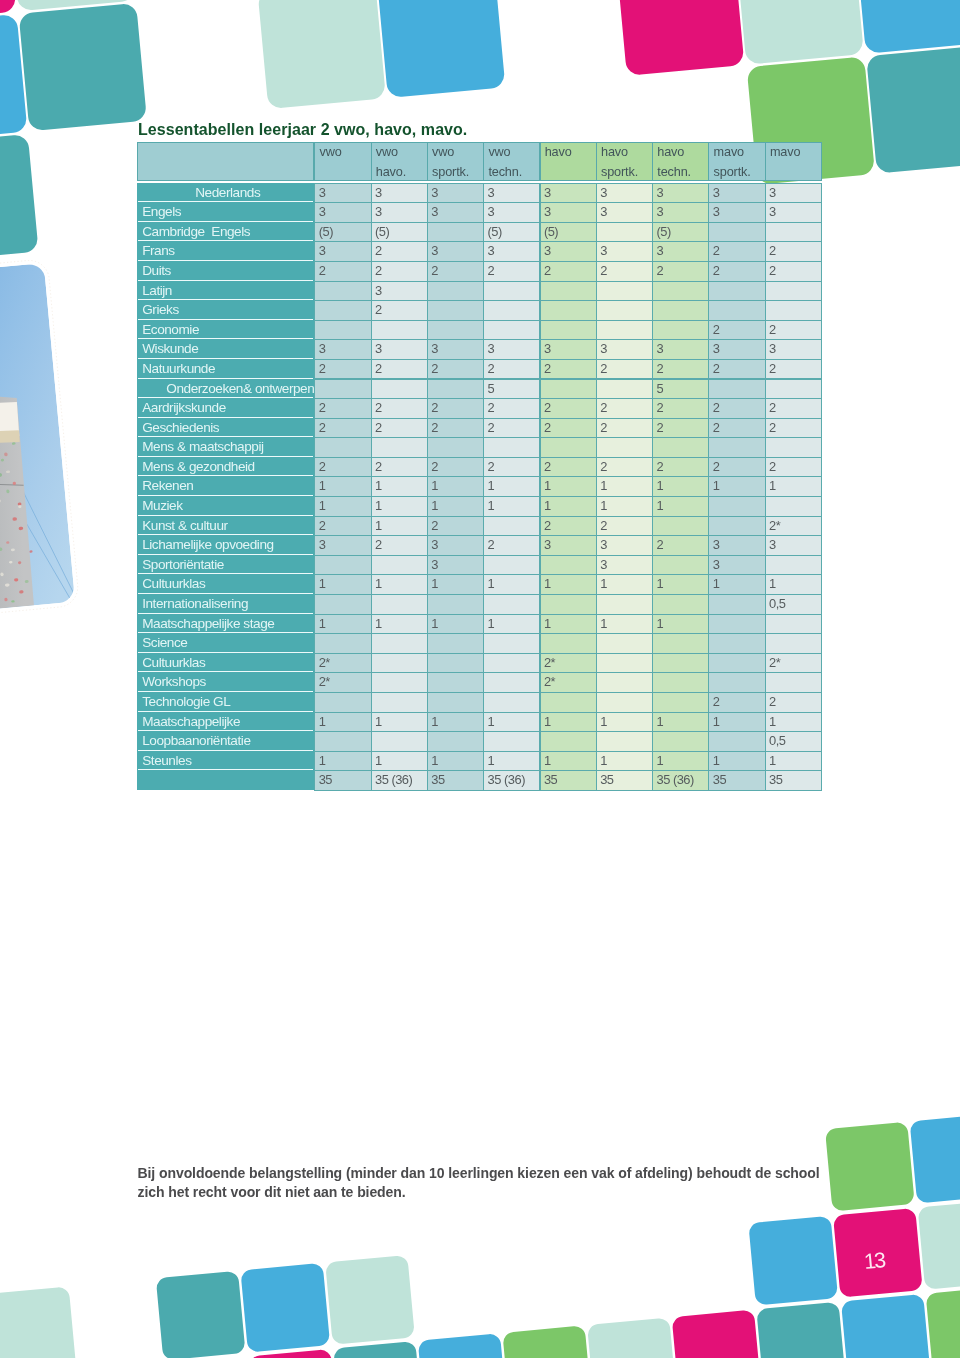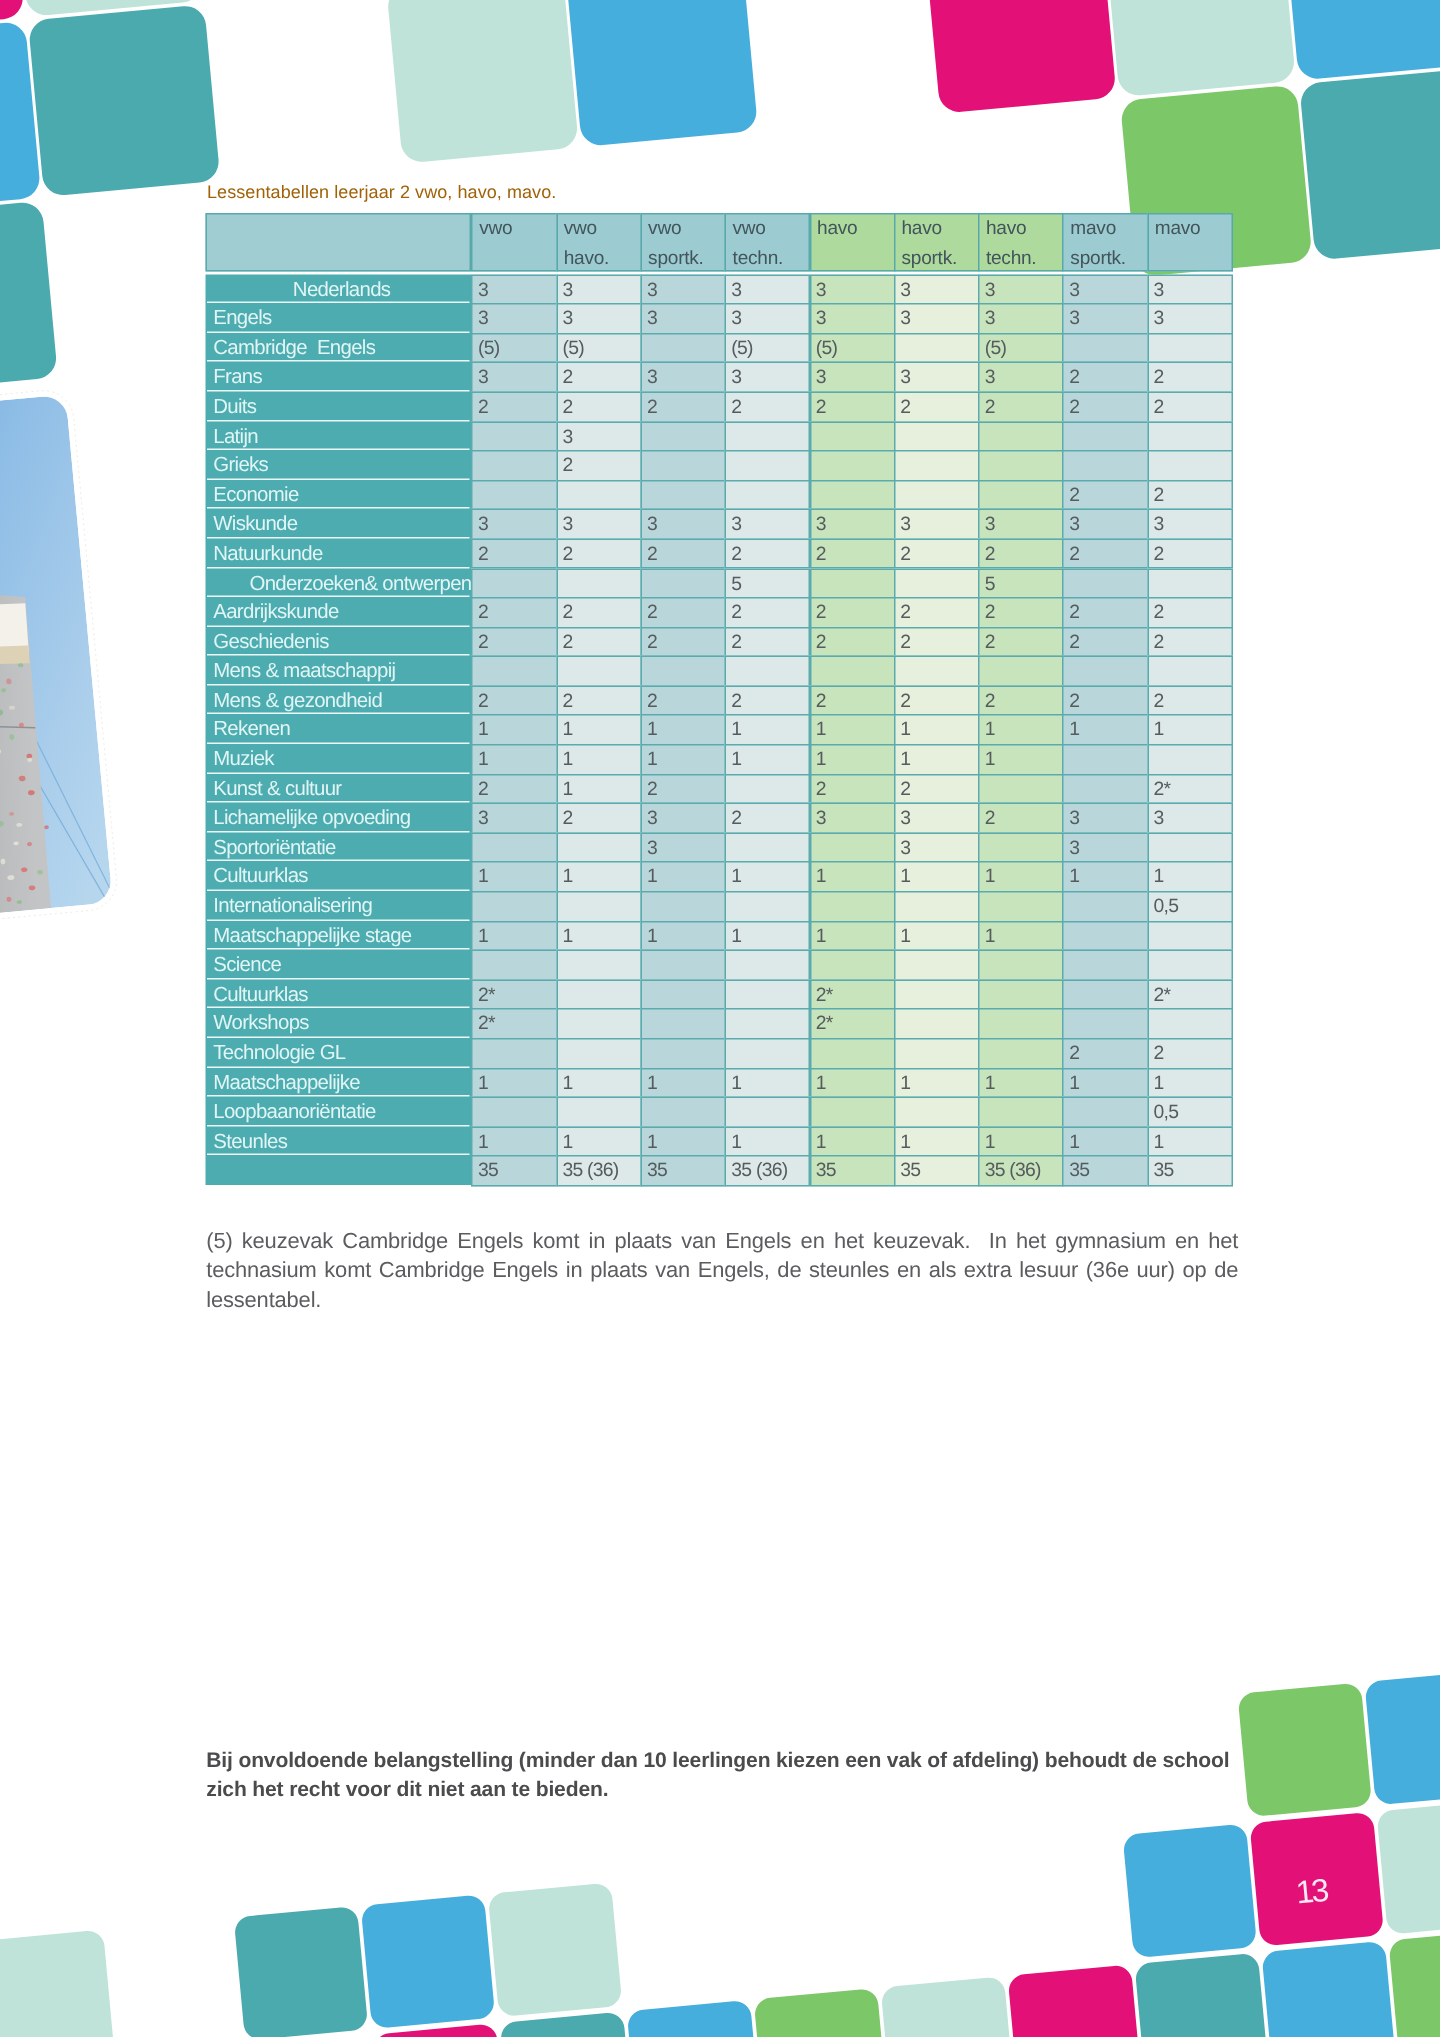--- a/index.html
+++ b/index.html
@@ -2,21 +2,21 @@
 <html><head>
 <meta charset="utf-8">
 <style>
   html,body{margin:0;padding:0;}
   body{width:960px;height:1358px;background:#ffffff;position:relative;overflow:hidden;
        font-family:"Liberation Sans",sans-serif;-webkit-font-smoothing:antialiased;}
   #page{position:absolute;left:0;top:0;width:960px;height:1358px;overflow:hidden;background:#fff;}
   #deco{position:absolute;left:0;top:0;width:960px;height:1358px;}
 
   
-  #title{position:absolute;left:138px;top:121px;font-size:12px;font-weight:normal;color:#a16207;
+  #title{position:absolute;left:138px;top:121px;font-size:16px;font-weight:bold;color:#14532d;
          letter-spacing:0.05px;white-space:nowrap;}
 
   
   #tbl{position:absolute;left:137px;top:142px;width:685px;height:648px;}
   #tbl .corner{position:absolute;left:0;top:0;width:176.5px;height:38.8px;background:#9FCDD2;
                box-sizing:border-box;border:1px solid #58A9AC;}
   #tbl .labelcol{position:absolute;left:0;top:40.6px;width:176.5px;height:607px;background:#4CACB0;}
   #tbl .colhdr{position:absolute;top:0;height:38.8px;box-sizing:border-box;
                border:1px solid #58A9AC;font-size:12.7px;color:#42555a;line-height:19.8px;
                padding-left:4.2px;padding-top:-0.3px;letter-spacing:-0.15px;}
@@ -495,15 +495,14 @@
       <div class="cell" style="left: 177.3px; width: 57.3px; top: 628.3px; height: 20.59px; background: rgb(185, 215, 218);">35</div>
       <div class="cell" style="left: 233.6px; width: 57.3px; top: 628.3px; height: 20.59px; background: rgb(221, 232, 233);">35 (36)</div>
       <div class="cell" style="left: 289.9px; width: 57.3px; top: 628.3px; height: 20.59px; background: rgb(185, 215, 218);">35</div>
       <div class="cell" style="left: 346.2px; width: 57.3px; top: 628.3px; height: 20.59px; background: rgb(221, 232, 233);">35 (36)</div>
       <div class="cell" style="left: 402.5px; width: 57.3px; top: 628.3px; height: 20.59px; background: rgb(200, 228, 189);">35</div>
       <div class="cell" style="left: 458.8px; width: 57.3px; top: 628.3px; height: 20.59px; background: rgb(231, 240, 221);">35</div>
       <div class="cell" style="left: 515.1px; width: 57.3px; top: 628.3px; height: 20.59px; background: rgb(200, 228, 189);">35 (36)</div>
       <div class="cell" style="left: 571.4px; width: 57.3px; top: 628.3px; height: 20.59px; background: rgb(185, 215, 218);">35</div>
       <div class="cell" style="left: 627.7px; width: 57.3px; top: 628.3px; height: 20.59px; background: rgb(221, 232, 233);">35</div>
     </div>
-  <div class="para" id="p1">(5) keuzevak Cambridge Engels komt in plaats van Engels en het keuzevak.  In het gymnasium en het technasium komt Cambridge Engels in plaats van Engels, de steunles en als extra lesuur (36e uur) op de lessentabel.</div>
   <div class="para" id="p3">Bij onvoldoende belangstelling (minder dan 10 leerlingen kiezen een vak of afdeling) behoudt de school zich het recht voor dit niet aan te bieden.</div>
 </div>
 
 </body></html>

